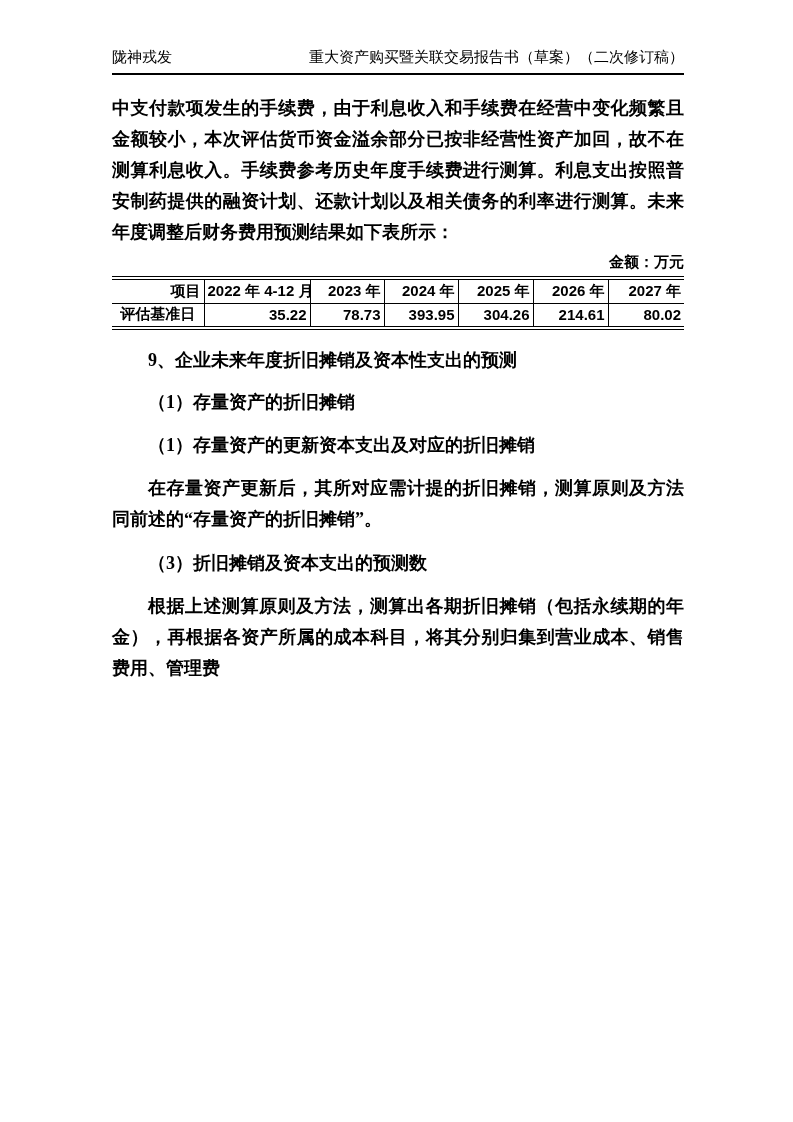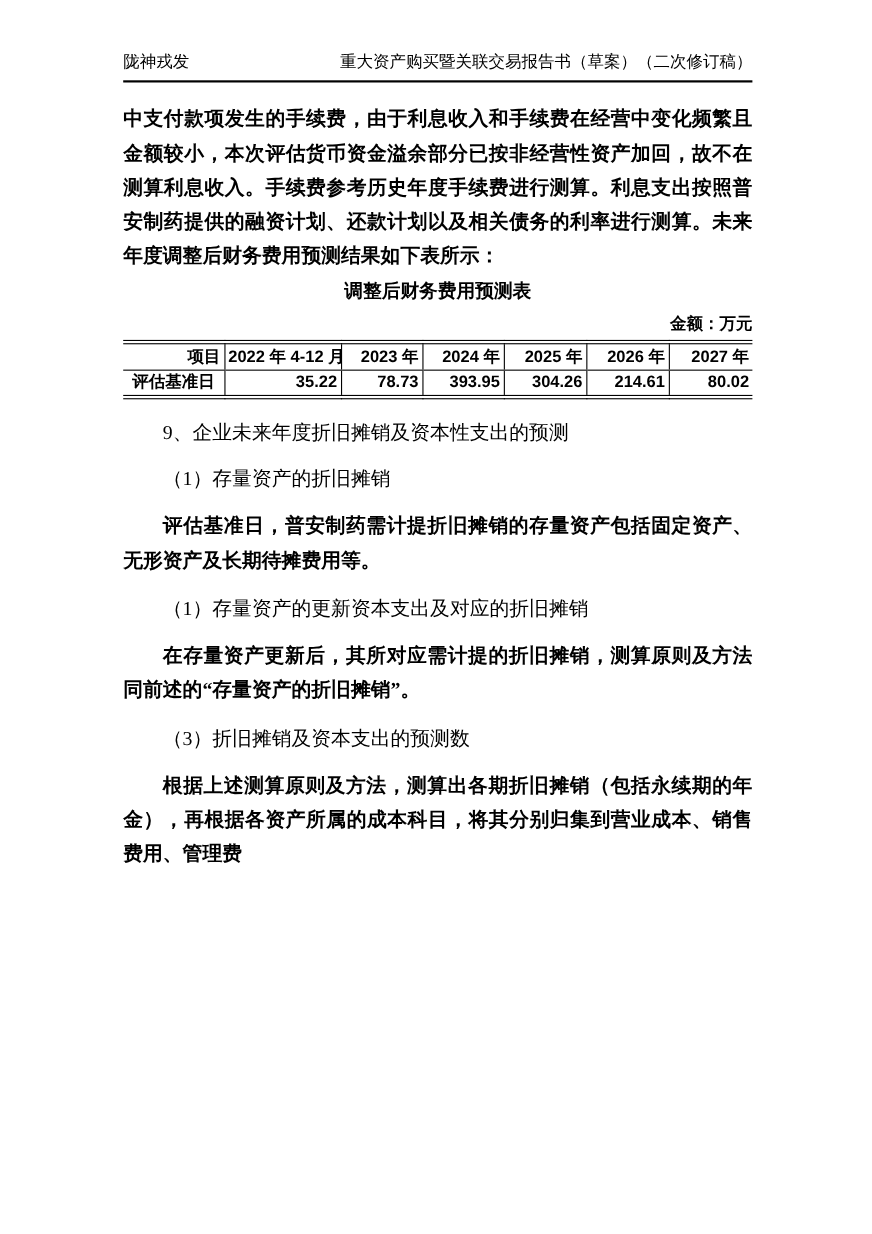--- a/index.html
+++ b/index.html
@@ -34,21 +34,21 @@
     font-weight: 600;
     text-align: justify;
     text-indent: 2em;
     margin-bottom: 13px;
   }
   .para.no-indent { text-indent: 0; }
   .para.first { margin-top: 18px; margin-bottom: 6px; }
   .heading {
     font-size: 18px;
     line-height: 31px;
-    font-weight: 400;
+    font-weight: 700;
     text-indent: 2em;
     margin-bottom: 12px;
   }
   .heading.level1 { margin-top: 15px; margin-bottom: 11px; }
   
   .table-title {
     text-align: center;
     font-size: 17px;
     line-height: 22px;
     font-weight: 700;
@@ -103,21 +103,20 @@
 <div class="page">
   <div class="content">
 
     <div class="doc-header">
       <span>陇神戎发</span>
       <span>重大资产购买暨关联交易报告书（草案）（二次修订稿）</span>
     </div>
 
     <p class="para no-indent first">中支付款项发生的手续费，由于利息收入和手续费在经营中变化频繁且金额较小，本次评估货币资金溢余部分已按非经营性资产加回，故不在测算利息收入。手续费参考历史年度手续费进行测算。利息支出按照普安制药提供的融资计划、还款计划以及相关债务的利率进行测算。未来年度调整后财务费用预测结果如下表所示：</p>
 
-    <div class="table-title">调整后财务费用预测表</div>
 
     <div class="unit-note">金额：万元</div>
 
     <table class="fin-table">
       <colgroup>
         <col style="width:92px">
         <col style="width:106px">
         <col style="width:74px">
         <col style="width:74px">
         <col style="width:75px">
@@ -145,21 +144,20 @@
           <td class="num-cell">214.61</td>
           <td class="num-cell">80.02</td>
         </tr>
       </tbody>
     </table>
 
     <div class="heading level1">9、企业未来年度折旧摊销及资本性支出的预测</div>
 
     <div class="heading">（1）存量资产的折旧摊销</div>
 
-    <p class="para">评估基准日，普安制药需计提折旧摊销的存量资产包括固定资产、无形资产及长期待摊费用等。</p>
 
 
     <div class="heading">（1）存量资产的更新资本支出及对应的折旧摊销</div>
 
 
     <p class="para">在存量资产更新后，其所对应需计提的折旧摊销，测算原则及方法同前述的“存量资产的折旧摊销”。</p>
 
     <div class="heading">（3）折旧摊销及资本支出的预测数</div>
 
     <p class="para">根据上述测算原则及方法，测算出各期折旧摊销（包括永续期的年金），再根据各资产所属的成本科目，将其分别归集到营业成本、销售费用、管理费</p>

